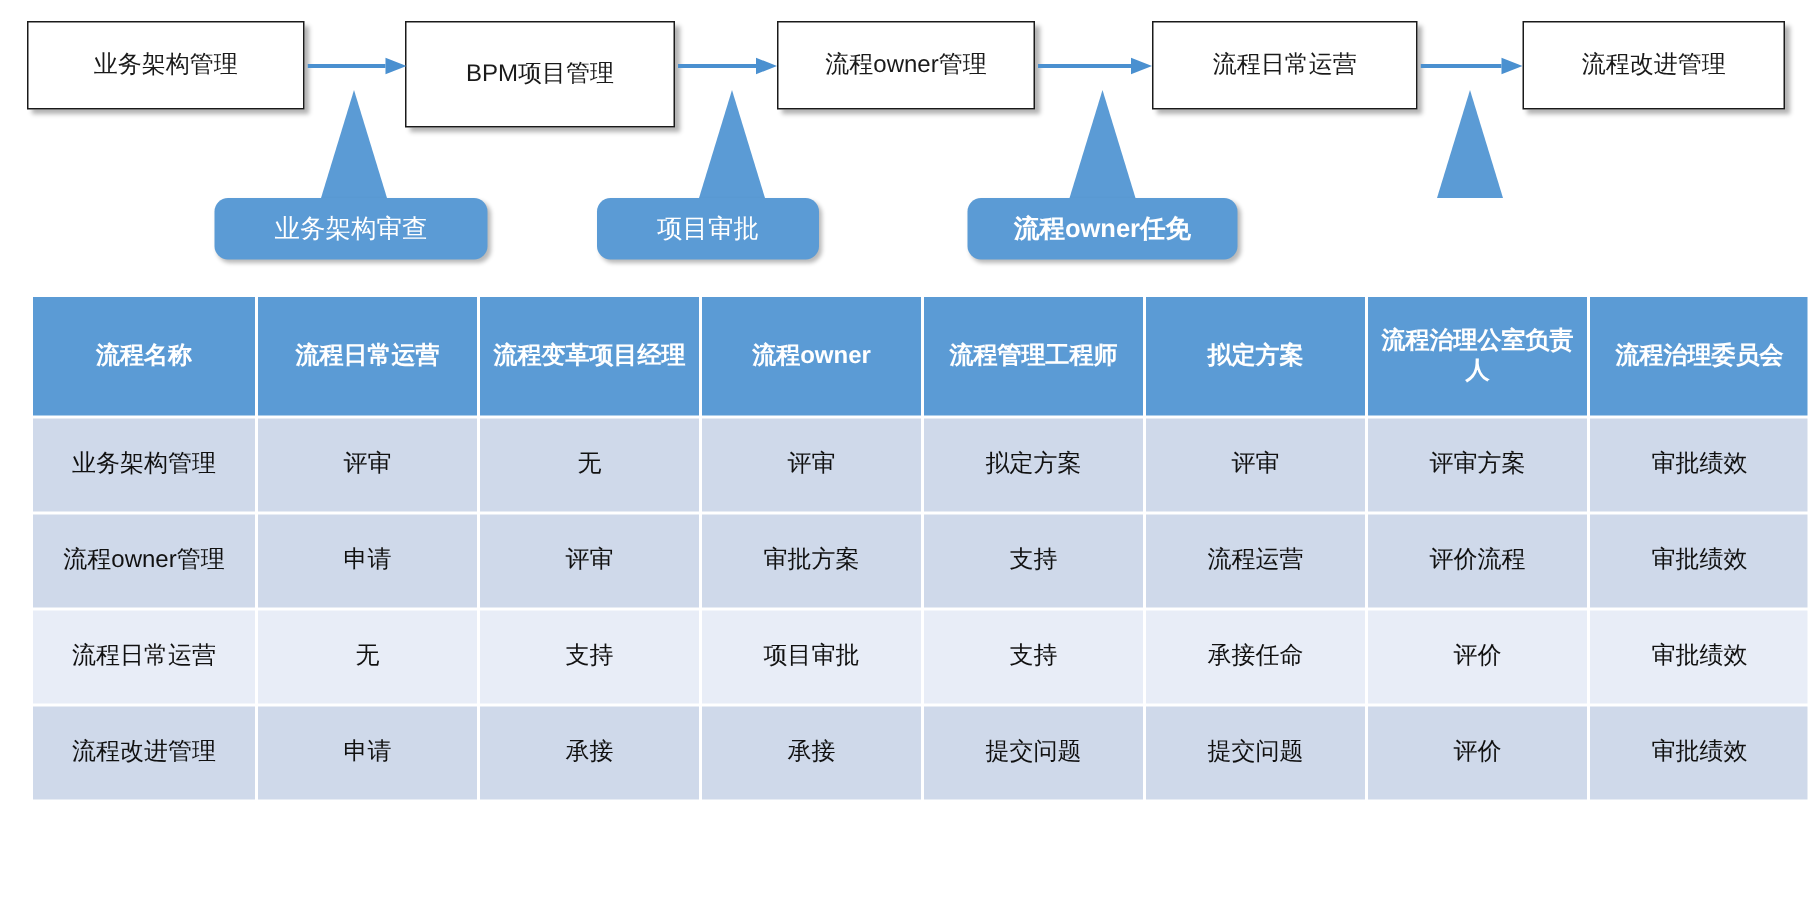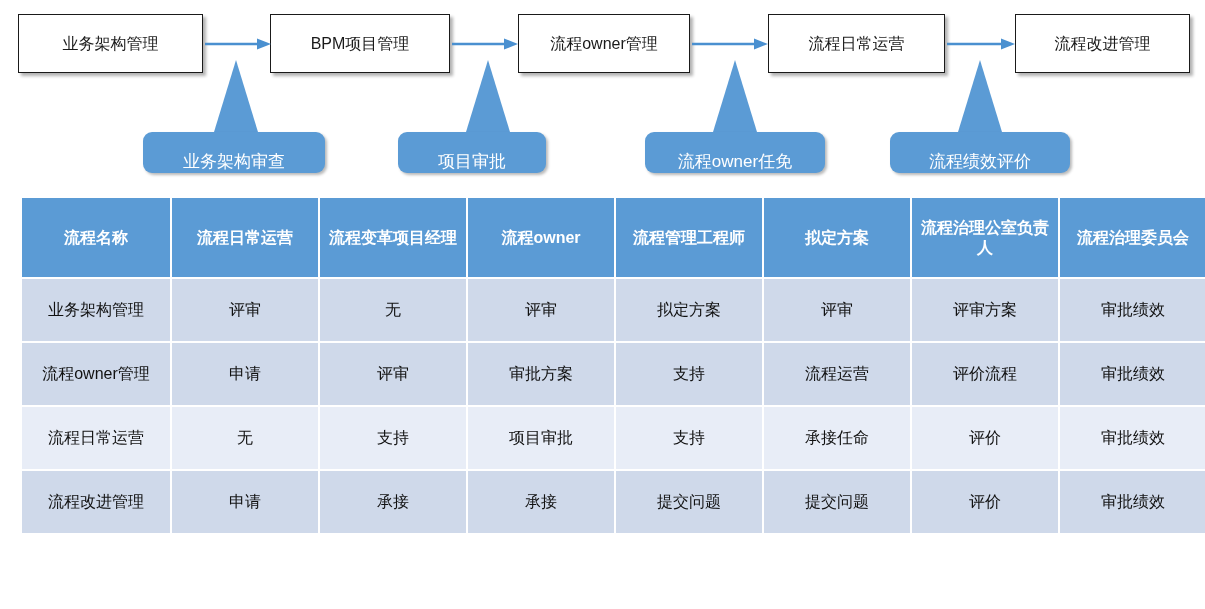--- a/index.html
+++ b/index.html
@@ -49,21 +49,21 @@
     display: block;
   }
 
   .pill {
     position: absolute;
     box-sizing: border-box;
     background: #5B9BD5;
     border-radius: 9px;
     box-shadow: 2px 2px 3px rgba(0,0,0,0.28);
     display: flex;
-    align-items: flex-end;
+    align-items: center;
     justify-content: center;
     color: #ffffff;
     font-size: 17px;
     white-space: nowrap;
   }
 
   
   #matrix-table {
     position: absolute;
     left: 20px;
@@ -100,21 +100,21 @@
   col.c-rest  { width: 146px; }
 </style>
 </head>
 <body>
 
 <div id="canvas">
 
   <div class="flow-box" style="left:18px; top:14px; width:185px; height:59px;">
     <span>业务架构管理</span>
   </div>
-  <div class="flow-box" style="left:270px; top:14px; width:180px; height:59px;">
+  <div class="flow-box" style="left:270px; top:14px; width:180px; height:71px;">
     <span>BPM项目管理</span>
   </div>
   <div class="flow-box" style="left:518px; top:14px; width:172px; height:59px;">
     <span>流程owner管理</span>
   </div>
   <div class="flow-box" style="left:768px; top:14px; width:177px; height:59px;">
     <span>流程日常运营</span>
   </div>
   <div class="flow-box" style="left:1015px; top:14px; width:175px; height:59px;">
     <span>流程改进管理</span>
@@ -149,25 +149,22 @@
   <svg class="up-triangle" style="left:950px; top:60px; width:60px; height:72px;" viewBox="0 0 60 72">
     <polygon points="30,0 52,72 8,72" fill="#5B9BD5"></polygon>
   </svg>
 
   <div class="pill" style="left:143px; top:132px; width:182px; height:41px;">
     <span>业务架构审查</span>
   </div>
   <div class="pill" style="left:398px; top:132px; width:148px; height:41px;">
     <span>项目审批</span>
   </div>
-  <div class="pill" style="left:645px; top:132px; width:180px; height:41px;">
+  <div class="pill" style="left:645px; top:132px; width:180px; height:41px;font-weight:bold;">
     <span>流程owner任免</span>
-  </div>
-  <div class="pill" style="left:890px; top:132px; width:180px; height:41px;">
-    <span>流程绩效评价</span>
   </div>
 
   <table id="matrix-table">
     <colgroup>
       <col class="c-first">
         <col class="c-rest">
         <col class="c-rest">
         <col class="c-rest">
       <col class="c-rest">
         <col class="c-rest">

